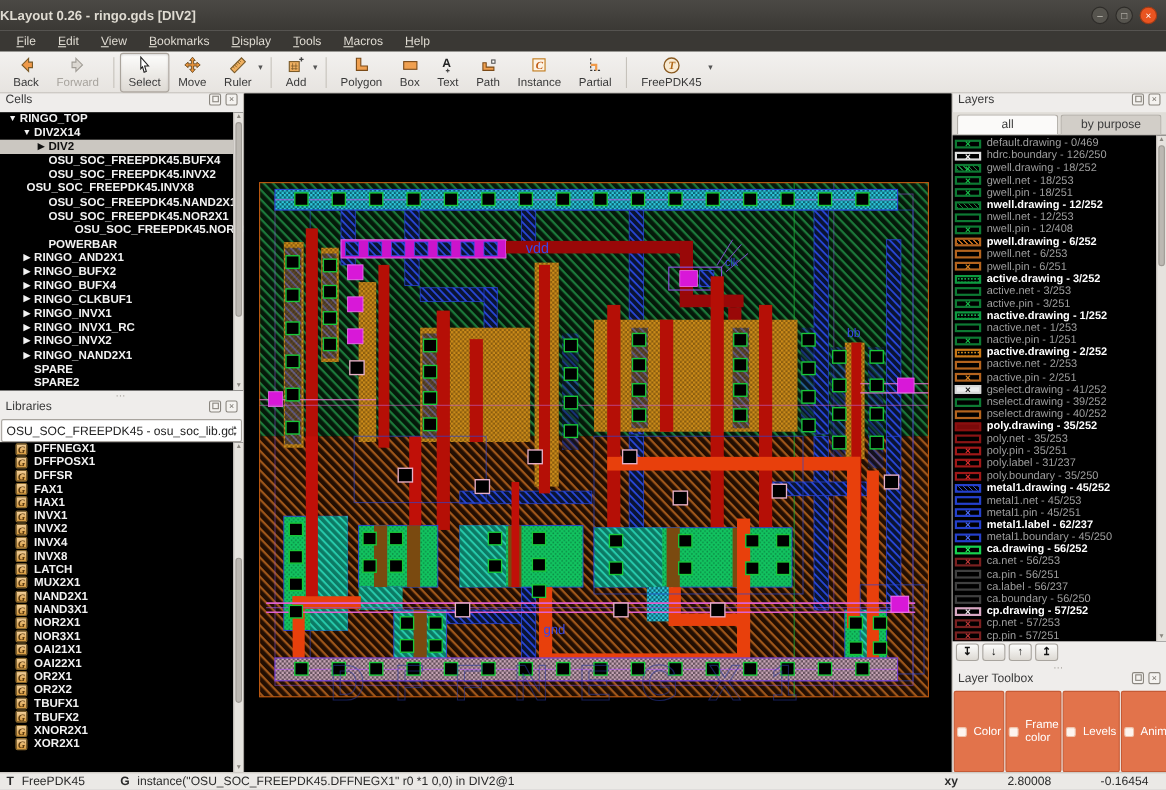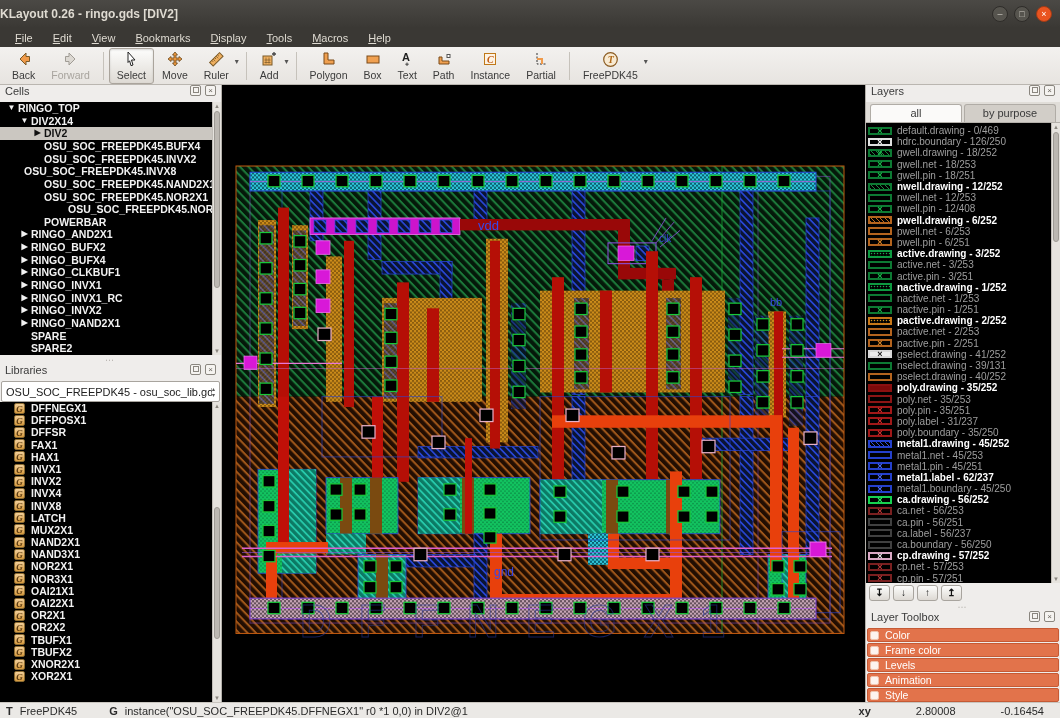--- a/index.html
+++ b/index.html
@@ -72,21 +72,21 @@
   .layers-list{flex:none;height:460px;background:#000;position:relative;overflow:hidden;padding:2px 10px 0 2px}
   .layer-row{height:11.2px;display:flex;align-items:center;gap:5px}
   .swatch{width:24px;height:8px;flex:none;border:2px solid #555;background:#000;display:flex;align-items:center;justify-content:center;position:relative}
   .sw-x{font-size:9px;font-weight:bold;line-height:6px}
   .layer-label{font-size:10px;color:#9e9e9e;white-space:nowrap}
   .layer-row.bold .layer-label{color:#fff;font-weight:bold}
   .lnav{height:19px;flex:none;display:flex;gap:3px;padding:1px 3px;align-items:center}
   .lnav .nbtn{width:21px;height:16px;background:linear-gradient(#fdfdfc,#ddd9d3);border:1px solid #a8a49e;border-radius:3px;font-size:10px;line-height:14px;text-align:center;color:#111;font-weight:bold}
 
   
-  .ltb{flex:1;display:flex;flex-direction:column;gap:1px;padding:0 1px}
+  .ltb{flex:1;display:flex;flex-direction:row;gap:1px;padding:0 1px}
   .lt-bar{flex:1;background:#e2734b;border:1px solid #c55a35;border-radius:2px;display:flex;align-items:center;gap:6px;padding:0 2px}
   .lt-box{width:9px;height:9px;background:#fdf4ef;border:1px solid #f0c4ad;border-radius:2px;flex:none}
   .lt-label{color:#fff;font-size:10.5px}
 
   
   .statusbar{position:absolute;left:0;right:0;bottom:0;height:16px;background:#ebe9e6;border-top:1px solid #c9c5bf;display:flex;align-items:center;font-size:11px;color:#2a2a2a;padding:0 6px}
   .sb-key{font-weight:bold;margin-right:7px}
   .sb-g{margin-left:32px}
   .sb-xy{font-weight:bold;margin-left:auto}
   .sb-num{margin-left:45px}
@@ -864,21 +864,21 @@
             <span class="layer-label">pactive.pin - 2/251</span>
           </div>
           <div class="layer-row">
             <span class="swatch" style="border-color: rgb(216, 216, 216); background: rgb(236, 236, 236);">
               <span class="sw-x" style="color: rgb(24, 24, 24);">×</span>
             </span>
             <span class="layer-label">gselect.drawing - 41/252</span>
           </div>
           <div class="layer-row">
             <span class="swatch" style="border-color: rgb(13, 122, 51);"></span>
-            <span class="layer-label">nselect.drawing - 39/131</span>
+            <span class="layer-label">nselect.drawing - 39/252</span>
           </div>
           <div class="layer-row">
             <span class="swatch" style="border-color: rgb(180, 100, 30);"></span>
             <span class="layer-label">pselect.drawing - 40/252</span>
           </div>
           <div class="layer-row bold">
             <span class="swatch" style="border-color: rgb(138, 16, 16); background: rgb(124, 10, 10);"></span>
             <span class="layer-label">poly.drawing - 35/252</span>
           </div>
           <div class="layer-row">

